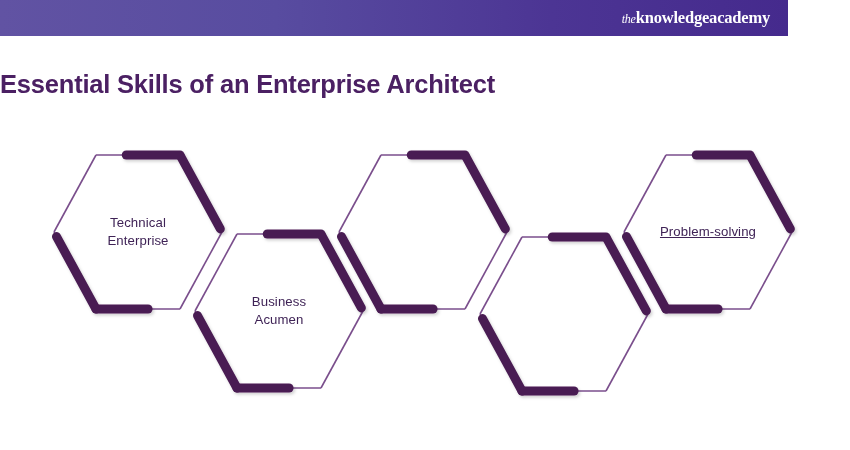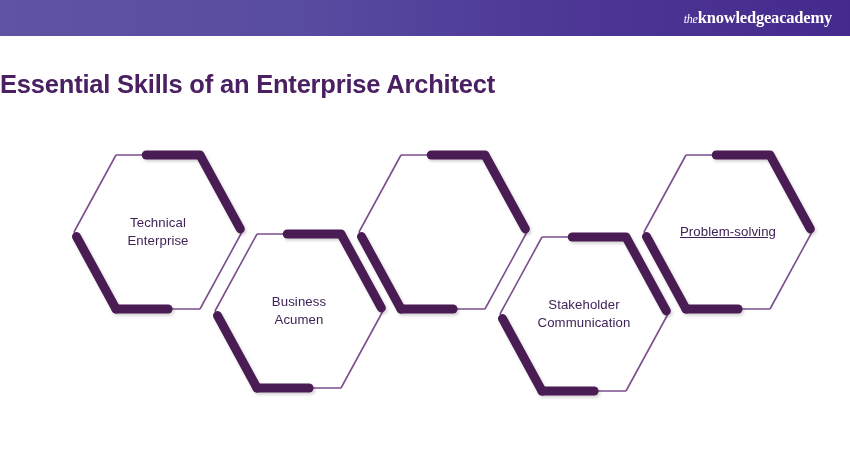--- a/index.html
+++ b/index.html
@@ -12,21 +12,21 @@
     background: #ffffff;
     font-family: "Liberation Sans", sans-serif;
     overflow: hidden;
     position: relative;
   }
 
   
   .header {
     position: absolute;
     left: 0; top: 0;
-    width: 850px;
+    width: 788px;
     height: 36px;
     background: linear-gradient(90deg, #6153A3 0%, #584CA0 35%, #4C3594 70%, #452A8D 100%);
     display: flex;
     align-items: center;
     justify-content: flex-end;
   }
   .brand {
     color: #ffffff;
     font-family: "Liberation Serif", serif;
     margin-right: 18px;
@@ -56,21 +56,20 @@
     letter-spacing: -0.2px;
   }
 
   
   .stage {
     position: absolute;
     left: 0;
     top: 130px;
     width: 684px;
     height: 290px;
-    margin-left: 20px;
   }
   .hex {
     position: absolute;
     width: 168px;
     height: 154px;
   }
   .hex svg {
     position: absolute;
     left: 0; top: 0;
     width: 168px;
@@ -218,26 +217,20 @@
           <line x1="42" y1="154" x2="0" y2="77" class="hex-outline" stroke="#7A4E8C" stroke-width="1.6" stroke-linecap="butt" fill="none"></line>
           <line x1="0" y1="77" x2="42" y2="0" class="hex-outline" stroke="#7A4E8C" stroke-width="1.6" stroke-linecap="butt" fill="none"></line>
         </g>
         <g filter="url(#shd3)">
           <line x1="72.24" y1="0" x2="126" y2="0" class="hex-accent" stroke="#4A1D53" stroke-width="9" stroke-linecap="round" fill="none"></line>
           <line x1="126.84" y1="1.54" x2="166.32" y2="73.92" class="hex-accent" stroke="#4A1D53" stroke-width="9" stroke-linecap="round" fill="none"></line>
           <line x1="2.52" y1="81.62" x2="42" y2="154" class="hex-accent" stroke="#4A1D53" stroke-width="9" stroke-linecap="round" fill="none"></line>
           <line x1="42" y1="154" x2="94.08" y2="154" class="hex-accent" stroke="#4A1D53" stroke-width="9" stroke-linecap="round" fill="none"></line>
         </g>
       </svg>
-      <div class="hex-label">
-        <div>
-          <div>Stakeholder</div>
-          <div>Communication</div>
-        </div>
-      </div>
     </div>
     <div class="hex hex-4">
       <svg viewBox="0 0 168 154">
         <defs>
           <filter id="shd4" x="-30%" y="-30%" width="170%" height="170%">
             <feDropShadow dx="1.5" dy="2" stdDeviation="1.6" flood-color="#000000" flood-opacity="0.18"></feDropShadow>
           </filter>
         </defs>
         <polygon points="42,0 126,0 168,77 126,154 42,154 0,77" fill="#ffffff"></polygon>
         <g>

